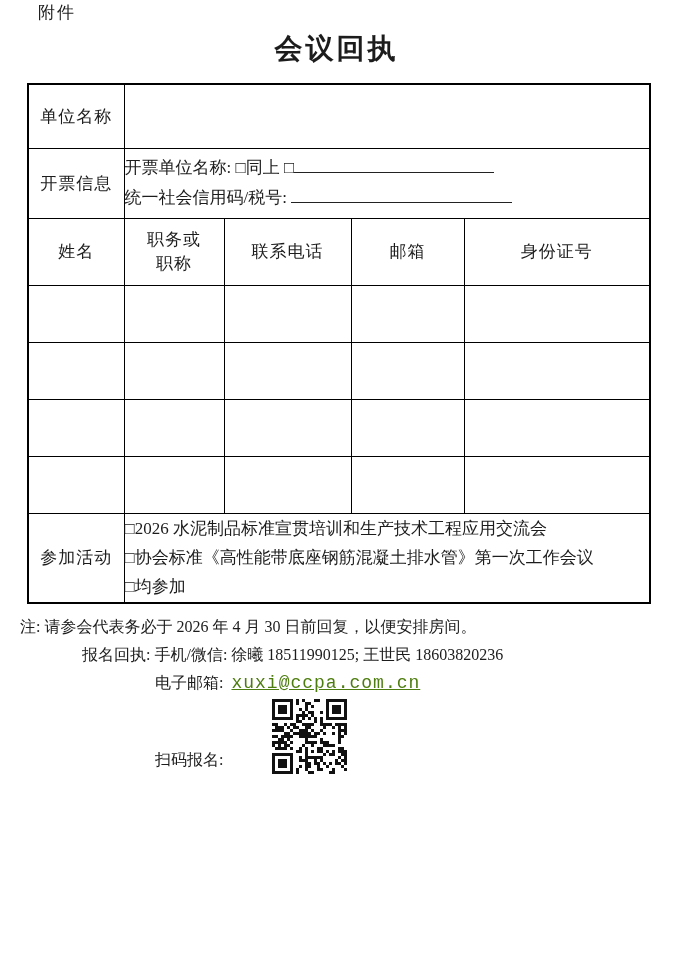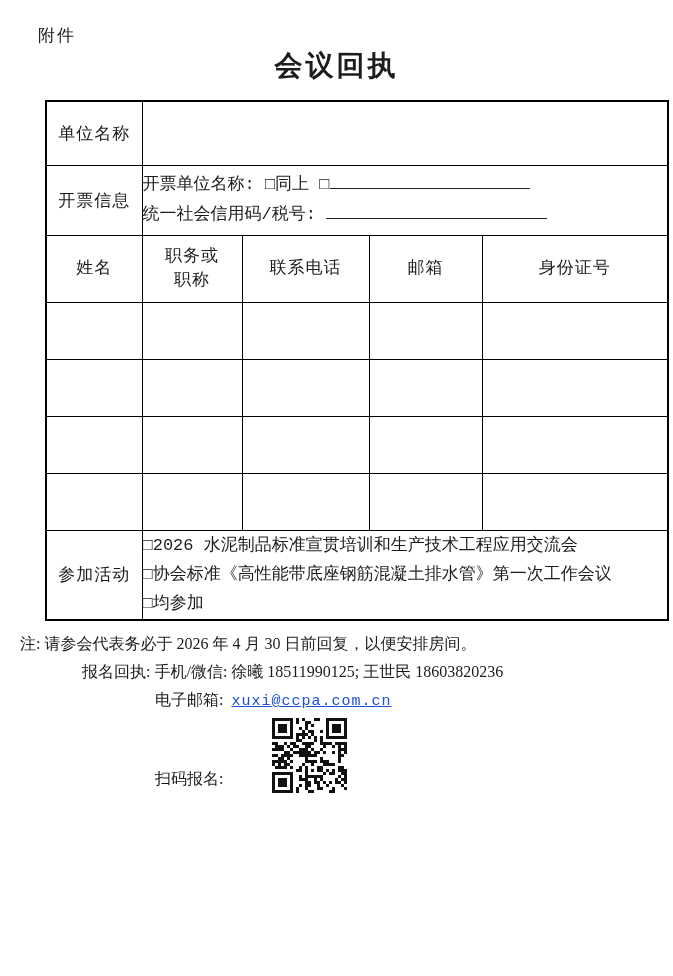--- a/index.html
+++ b/index.html
@@ -6,40 +6,39 @@
   html, body { background: #ffffff; }
   body {
     width: 673px; height: 976px;
     font-family: "Liberation Serif", "DejaVu Serif", serif;
     color: #1c1c1c;
     overflow: hidden;
   }
   .page { width: 673px; height: 976px; position: relative; }
 
   .attachment {
-    padding-top: 24px;
+    padding-top: 1px;
     margin-left: 38px;
     font-size: 17px;
     letter-spacing: 2px;
   }
   .title {
-    margin-top: 0;
+    margin-top: 6px;
     text-align: center;
     font-size: 28px;
     font-weight: 700;
     letter-spacing: 3px;
   }
 
   table.reply {
     border-collapse: collapse;
     table-layout: fixed;
     width: 622px;
-    margin: 15px 0 0 45px;
+    margin: 15px 0 0 27px;
     border: 2px solid #000;
-    font-family: Liberation Mono, monospace;
   }
   table.reply td {
     border: 1px solid #000;
     font-size: 17px;
     vertical-align: middle;
     padding: 0;
   }
   td.label-cell { text-align: center; letter-spacing: 1px; }
   td.content-cell { padding-left: 14px; }
 
@@ -75,22 +74,22 @@
 
   .notes { margin-top: 9px; font-size: 16px; }
   .note-line { line-height: 28px; white-space: pre; }
   .note-1 { margin-left: 20px; }
   .note-2 { margin-left: 82px; }
   .note-3 { margin-left: 155px; }
   .note-4 { margin-left: 155px; display: flex; align-items: flex-end; }
 
   .email-link {
     font-family: "Liberation Mono", "DejaVu Sans Mono", monospace;
-    font-size: 15px;
-    color: #1d4ed8;
+    font-size: 18px;
+    color: #4d7c0f;
     text-decoration: underline;
     letter-spacing: 1px;
     cursor: pointer;
   }
   .qr-box { margin-left: 45px; margin-top: 2px; }
 </style>
 </head>
 <body>
 
 <div class="page">

